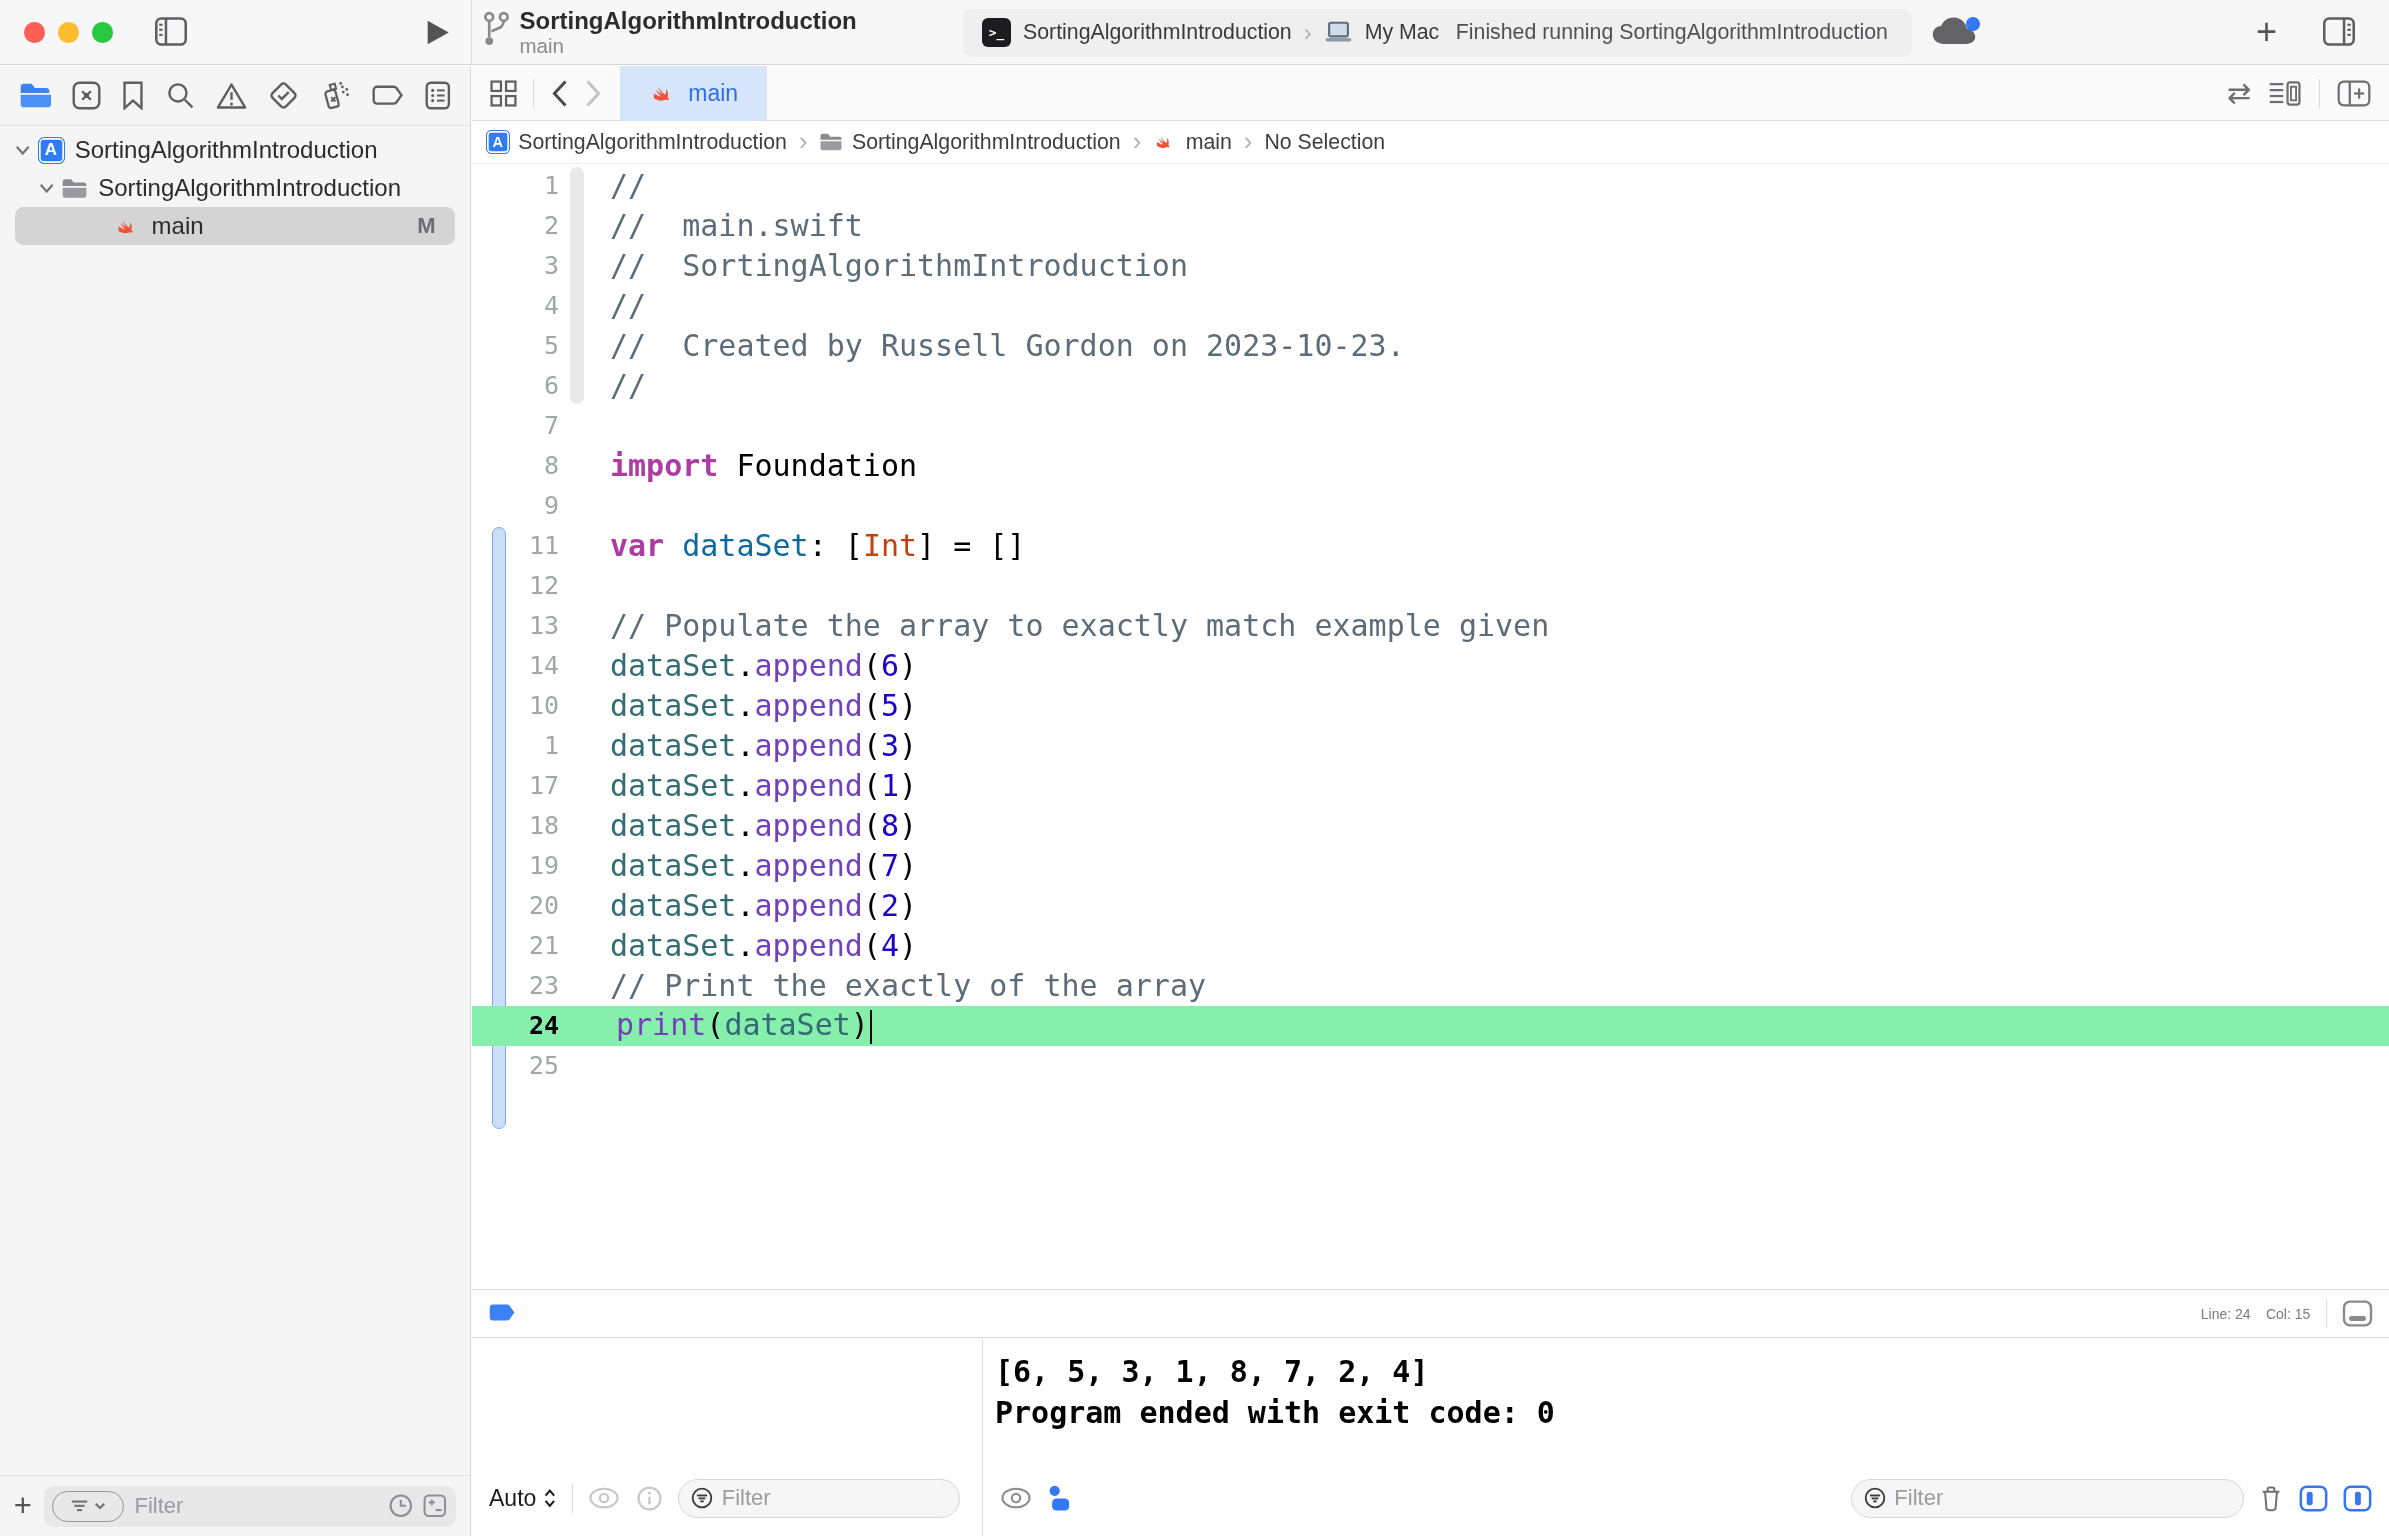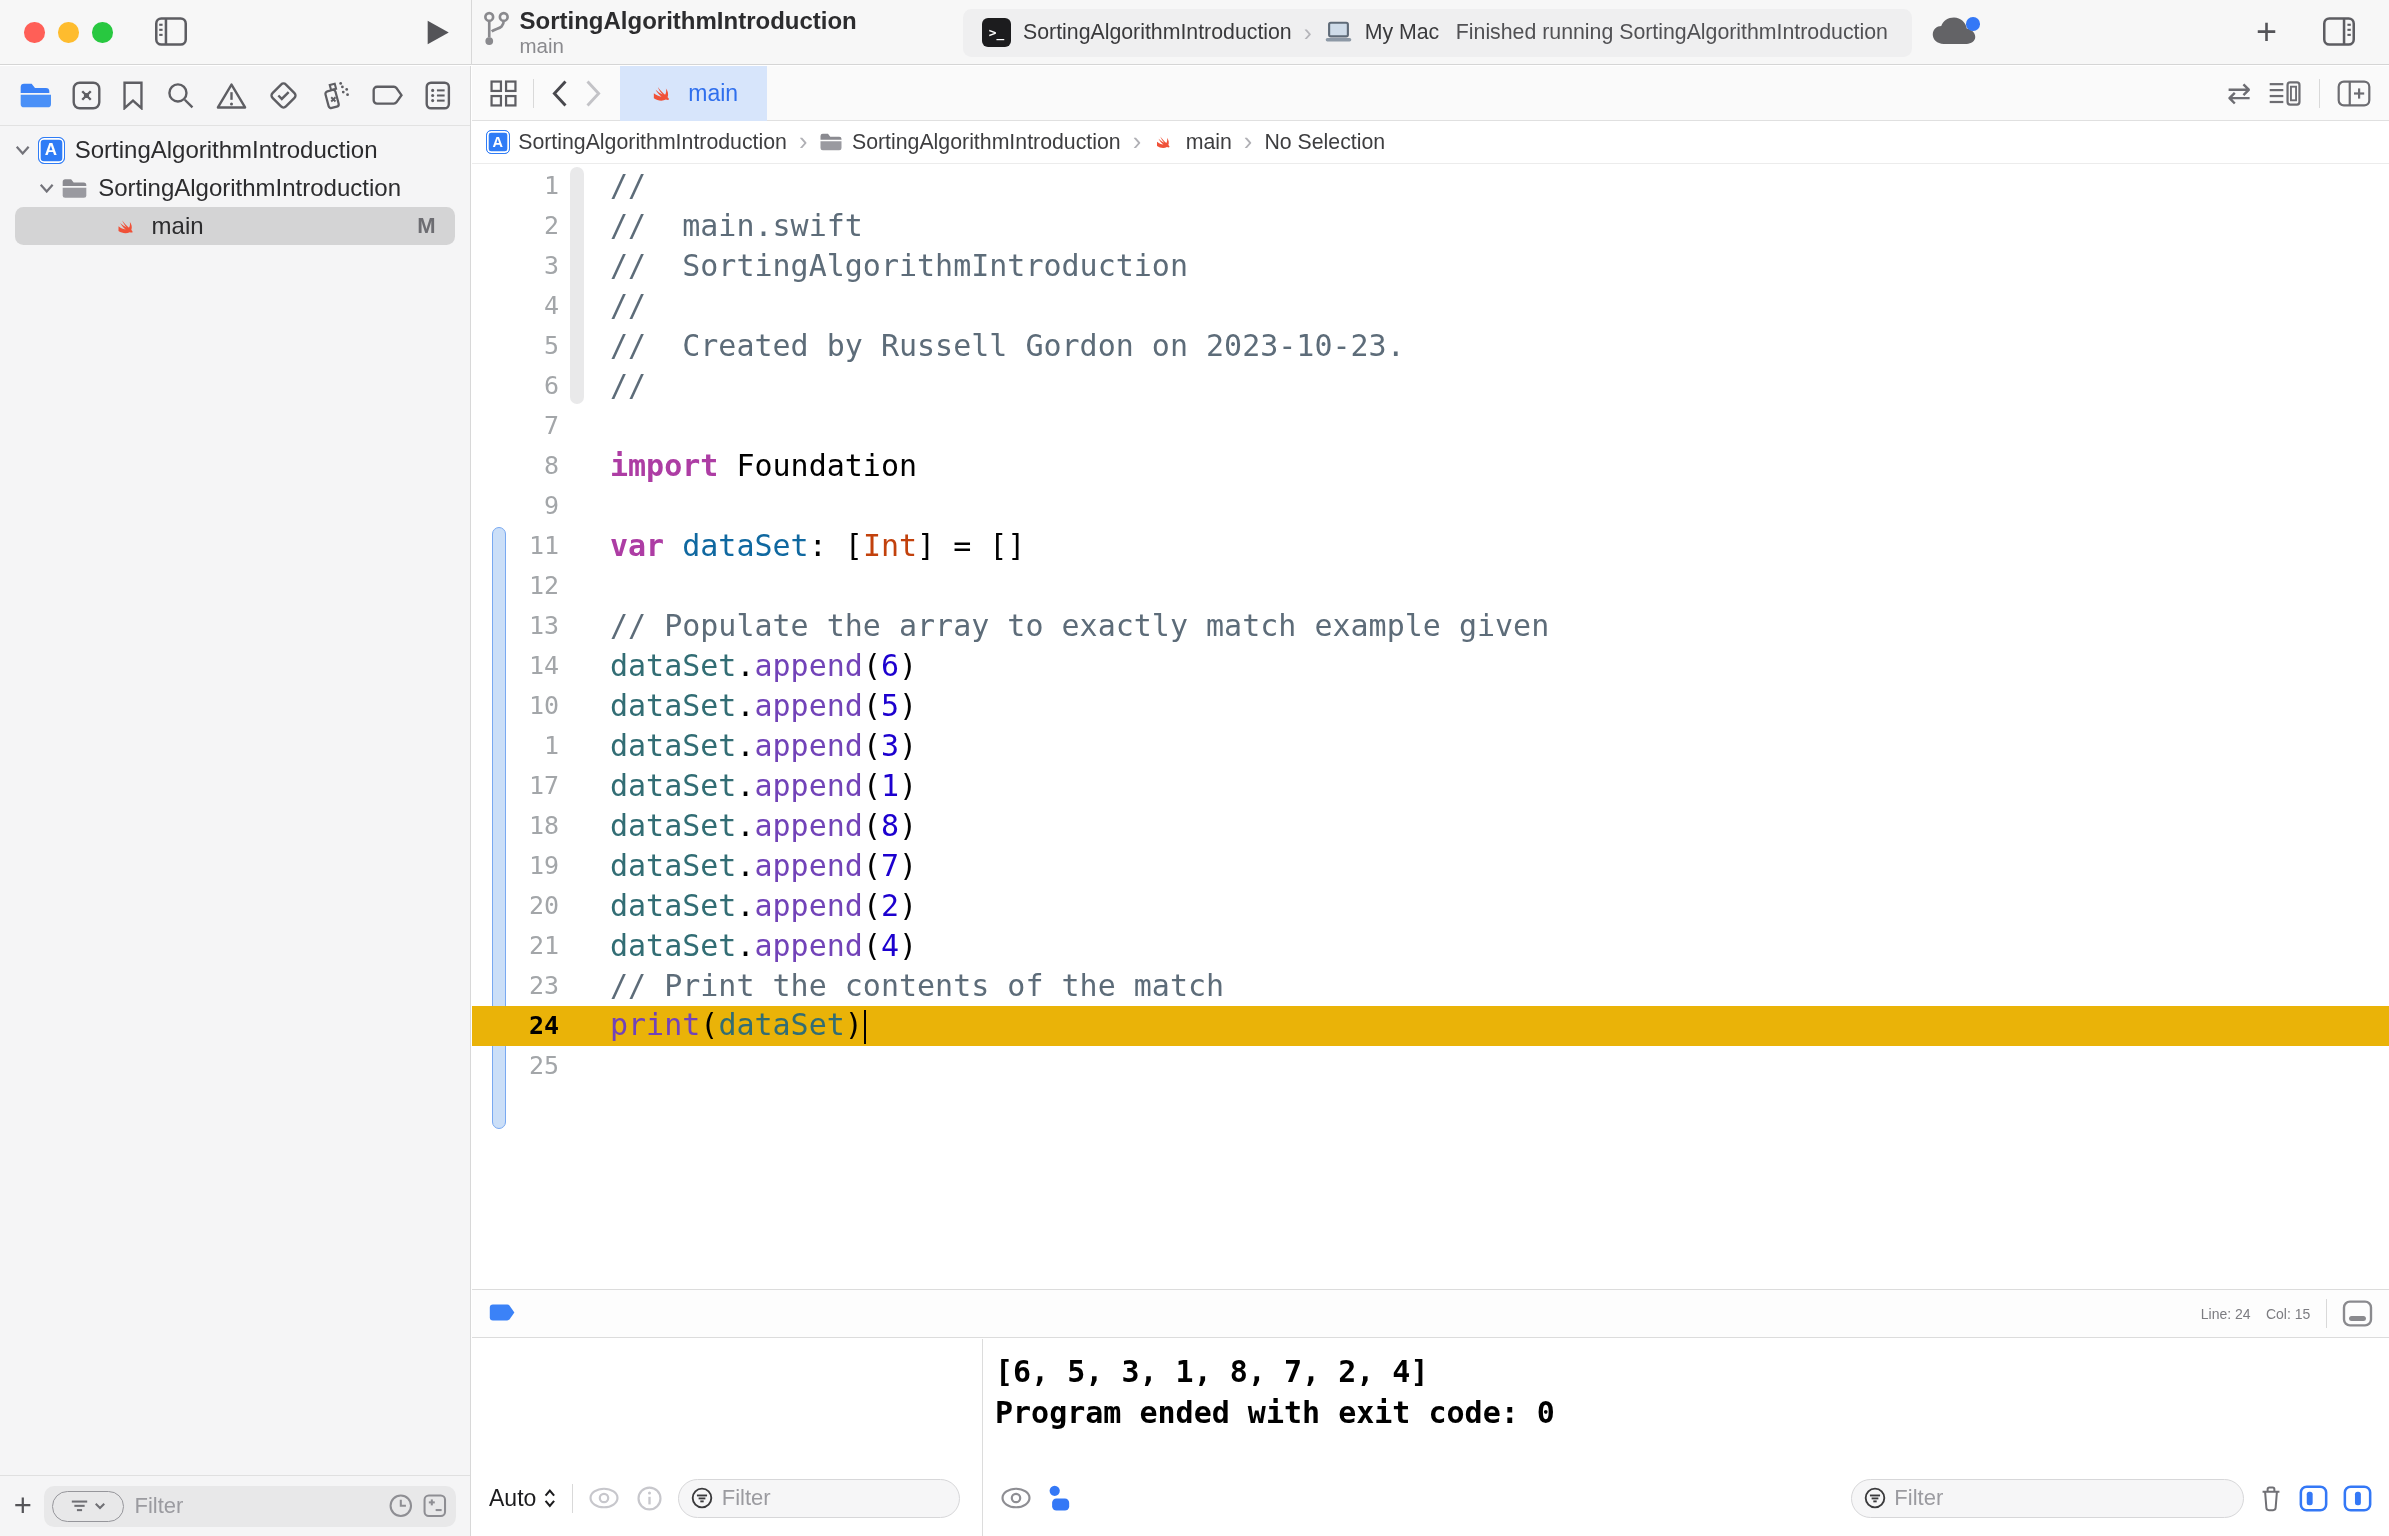--- a/index.html
+++ b/index.html
@@ -57,21 +57,21 @@
   .app-icon.small { width:24px; height:24px; font-size:14.5px; border-radius:5.1px; }
 
   
   .code { position:relative; height:1126px; background:#fff; overflow:hidden; }
   .fold-capsule { position:absolute; left:98px; top:3.4px; width:13.7px; height:237px; background:#e9e9ea; border-radius:7.7px; }
   .change-bar { position:absolute; left:19.6px; top:363px; width:14.5px; height:602px; background:#cbdff8; border:1.7px solid #79a9f1; border-radius:7.7px; }
   .code-lines { position:absolute; left:0; top:1.7px; width:100%; }
   .cl { display:flex; height:40px; align-items:center; font-family:"DejaVu Sans Mono",monospace; font-size:30px; }
   .cl .ln { width:87px; text-align:right; font-size:25px; color:#a3a6a9; flex:none; }
   .cl .ct { margin-left:51px; white-space:pre; color:#000; }
-  .cl.current { background:#eab308; }
+  .cl.current { background:#86efac;gap:6px; }
   .cl.current .ln { color:#000; font-weight:bold; }
   .tk-com { color:#5d6c79; }
   .tk-kw { color:#ad3da4; font-weight:600; }
   .tk-decl { color:#0f68a0; }
   .tk-var { color:#326d74; }
   .tk-type { color:#c2410c; }
   .tk-fn { color:#7243b8; }
   .tk-num { color:#1c00cf; }
   .tk-plain { color:#000; }
   .cursor { display:inline-block; width:2.6px; height:34px; background:#000; vertical-align:middle; margin-left:0.9px; }
@@ -454,21 +454,21 @@
         <div class="cl" data-interactable="true">
           <span class="ln" data-interactable="false">20</span>
           <span class="ct" data-interactable="false"><span class="tk-var">dataSet</span><span class="tk-plain">.</span><span class="tk-fn">append</span><span class="tk-plain">(</span><span class="tk-num">2</span><span class="tk-plain">)</span></span>
         </div>
         <div class="cl" data-interactable="true">
           <span class="ln" data-interactable="false">21</span>
           <span class="ct" data-interactable="false"><span class="tk-var">dataSet</span><span class="tk-plain">.</span><span class="tk-fn">append</span><span class="tk-plain">(</span><span class="tk-num">4</span><span class="tk-plain">)</span></span>
         </div>
         <div class="cl" data-interactable="true">
           <span class="ln" data-interactable="false">23</span>
-          <span class="ct" data-interactable="false"><span class="tk-com">// Print the contents of the match</span></span>
+          <span class="ct" data-interactable="false"><span class="tk-com">// Print the exactly of the array</span></span>
         </div>
         <div class="cl current" data-interactable="true">
           <span class="ln" data-interactable="false">24</span>
           <span class="ct" data-interactable="false"><span class="tk-fn">print</span><span class="tk-plain">(</span><span class="tk-var">dataSet</span><span class="tk-plain">)</span><span class="cursor" data-interactable="false"></span></span>
         </div>
         <div class="cl" data-interactable="true">
           <span class="ln" data-interactable="false">25</span>
           <span class="ct" data-interactable="false"></span>
         </div>
       </div>

